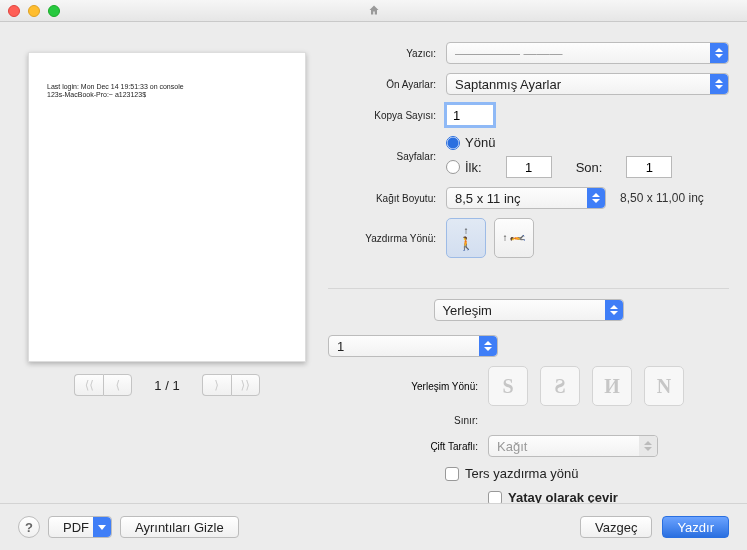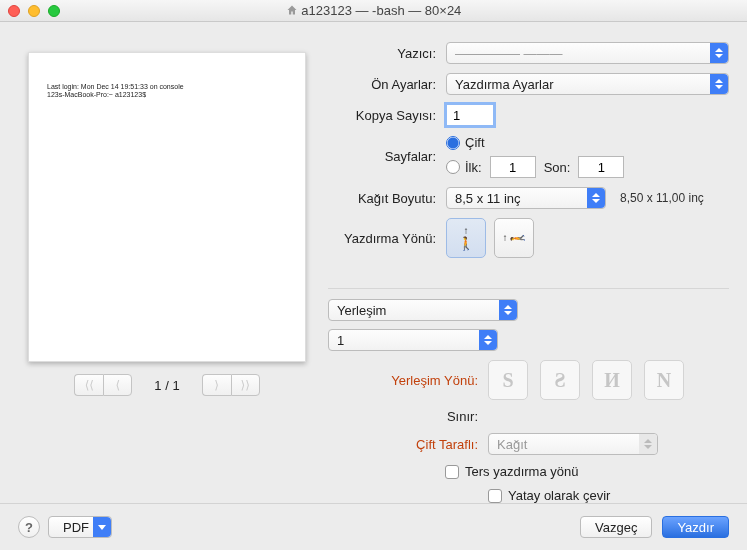--- a/index.html
+++ b/index.html
@@ -23,21 +23,21 @@
 .nav-row { display: flex; align-items: center; justify-content: center; gap: 22px; margin-top: 12px; }
 .seg { display: flex; }
 .seg .segbtn { width: 29px; height: 22px; background: linear-gradient(#fdfdfd,#f0f0f0); border: 1px solid #c4c4c4; display:flex; align-items:center; justify-content:center; color:#bbb; font-size:12px;}
 .seg .segbtn:first-child { border-radius: 4px 0 0 4px; border-right: none;}
 .seg .segbtn:last-child  { border-radius: 0 4px 4px 0;}
 .seg.disabled .segbtn { color:#ccc; }
 
 
 .right-col { position: absolute; left: 328px; right: 18px; top: 20px; }
 .row { display:flex; align-items:center; margin-bottom: 9px; }
-.row .lbl { width: 118px; text-align: right; padding-right: 10px; font-size: 13px; }
+.row .lbl { width: 118px; text-align: right; padding-right: 10px; font-size: 10px; }
 .row .ctl { flex: 1; display:flex; align-items:center; gap:8px; }
 
 .select { position: relative; display:inline-flex; align-items:center; background: linear-gradient(#fdfdfd,#f2f2f2); border: 1px solid #bcbcbc; border-radius: 4px; height: 22px; padding: 0 22px 0 8px; font-size: 13px; min-width: 60px;}
 .select .arrows { position:absolute; right:0; top:0; width:18px; height:100%; background:#3f7ef7; border-radius: 0 4px 4px 0; display:flex; flex-direction:column; align-items:center; justify-content:center; }
 .select .arrows::before,.select .arrows::after { content:''; border-left:4px solid transparent; border-right:4px solid transparent; }
 .select .arrows::before { border-bottom:4px solid #fff; margin-bottom:2px;}
 .select .arrows::after  { border-top:4px solid #fff; }
 .select.disabled { color:#999; }
 .select.disabled .arrows { background:#e8e8e8; }
 .select.disabled .arrows::before { border-bottom-color:#bbb; }
@@ -64,36 +64,35 @@
 
 .bottom { position:absolute; left:0; right:0; bottom:0; padding: 12px 18px; border-top:1px solid #d3d3d3; display:flex; align-items:center; background:#ececec;}
 .help { width:22px;height:22px;border-radius:50%;border:1px solid #bcbcbc;background:linear-gradient(#fff,#f0f0f0);display:flex;align-items:center;justify-content:center;color:#666;font-weight:bold;font-size:13px;}
 .btn { height:22px; padding:0 14px; border:1px solid #bcbcbc; border-radius:4px; background:linear-gradient(#fff,#f0f0f0); font-size:13px; display:inline-flex;align-items:center;}
 .btn.primary{background:linear-gradient(#6ba3ff,#2a6fe0);color:#fff;border-color:#2a6fe0;}
 .btn.pdf{padding-right:22px;position:relative;margin-left:8px;}
 .btn.pdf .arrows{position:absolute;right:0;top:0;width:18px;height:100%;background:#3f7ef7;border-radius:0 4px 4px 0;display:flex;align-items:center;justify-content:center;}
 .btn.pdf .arrows::after{content:'';border-left:4px solid transparent;border-right:4px solid transparent;border-top:5px solid #fff;}
 
 .dim-note{font-size:12px;color:#333;margin-left:6px;}
-.muted{color:#c2410c;}
+.muted{color:#000000;}
 </style>
 </head>
 <body>
 
 <div class="titlebar">
   <div class="traffic">
     <div class="dot r"></div>
     <div class="dot y"></div>
     <div class="dot g"></div>
   </div>
   <div class="title">
     <svg class="home-ico" viewBox="0 0 16 16">
         <path fill="#777" d="M8 2 2 8h2v6h3V10h2v4h3V8h2z"></path>
       </svg>
-    <span>a123123 — -bash — 80×24</span>
   </div>
 </div>
 
 <div class="sheet">
 
   <div class="left-col">
     <div class="preview">
       <div>Last login: Mon Dec 14 19:51:33 on console</div>
       <div>123s-MacBook-Pro:~ a123123$</div>
     </div>
@@ -119,41 +118,41 @@
           <span style="color:#999">————— ———</span>
           <span class="arrows"></span>
         </div>
       </div>
     </div>
 
     <div class="row">
       <div class="lbl">Ön Ayarlar:</div>
       <div class="ctl">
         <div class="select" style="flex:1">
-          <span>Yazdırma Ayarlar</span>
+          <span>Saptanmış Ayarlar</span>
           <span class="arrows"></span>
         </div>
       </div>
     </div>
 
     <div class="row">
       <div class="lbl">Kopya Sayısı:</div>
       <div class="ctl">
         <input class="textin focus" value="1" style="">
       </div>
     </div>
 
     <div class="row">
       <div class="lbl">Sayfalar:</div>
       <div class="ctl" style="flex-direction:column;align-items:flex-start;gap:6px;">
         <label style="display:flex;align-items:center;">
           <span class="radio on"></span>
-          <span>Çift</span>
+          <span>Yönü</span>
         </label>
-        <div style="display:flex;align-items:center;gap:8px;justify-content:space-between;">
+        <div style="display:flex;align-items:center;gap:24px;justify-content:space-between;">
           <label style="display:flex;align-items:center;">
             <span class="radio"></span>
             <span>İlk:</span>
           </label>
           <input class="textin" style="width: 46px; text-align: center;" value="1">
           <span>Son:</span>
           <input class="textin" style="width: 46px; text-align: center;" value="1">
         </div>
       </div>
     </div>
@@ -182,21 +181,21 @@
           <div class="orient-ico" style="flex-direction:row;gap:2px;">
               <span class="arrow">↑</span>
               <span class="man" style="transform:rotate(-90deg);">🚶</span>
             </div>
         </div>
       </div>
     </div>
 
     <hr class="sep">
 
-    <div class="row" style="margin-bottom:8px;">
+    <div class="row" style="justify-content:center;margin-bottom:14px;">
       <div class="select" style="width:190px">
         <span>Yerleşim</span>
         <span class="arrows"></span>
       </div>
     </div>
 
     <div class="row">
       <div class="ctl">
         <div class="select" style="width:170px">
           <span>1</span>
@@ -229,34 +228,37 @@
       </div>
     </div>
 
     <div class="row" style="margin-left:117px;">
       <label style="display:flex;align-items:center;">
         <span class="checkbox"></span>
         <span>Ters yazdırma yönü</span>
       </label>
     </div>
     <div class="row" style="margin-left:160px;">
-      <label style="display:flex;align-items:center;">
+      <label style="display:flex;align-items:center;font-weight:bold;">
         <span class="checkbox"></span>
         <span>Yatay olarak çevir</span>
       </label>
     </div>
 
   </div>
 
   <div class="bottom">
     <div class="help">?</div>
     <div class="btn pdf">
       <span>PDF</span>
       <span class="arrows"></span>
     </div>
+    <div class="btn" style="margin-left:8px">
+      <span>Ayrıntıları Gizle</span>
+    </div>
     <div style="flex:1"></div>
     <div class="btn">
       <span>Vazgeç</span>
     </div>
     <div class="btn primary" style="margin-left:10px">
       <span>Yazdır</span>
     </div>
   </div>
 
 </div>

